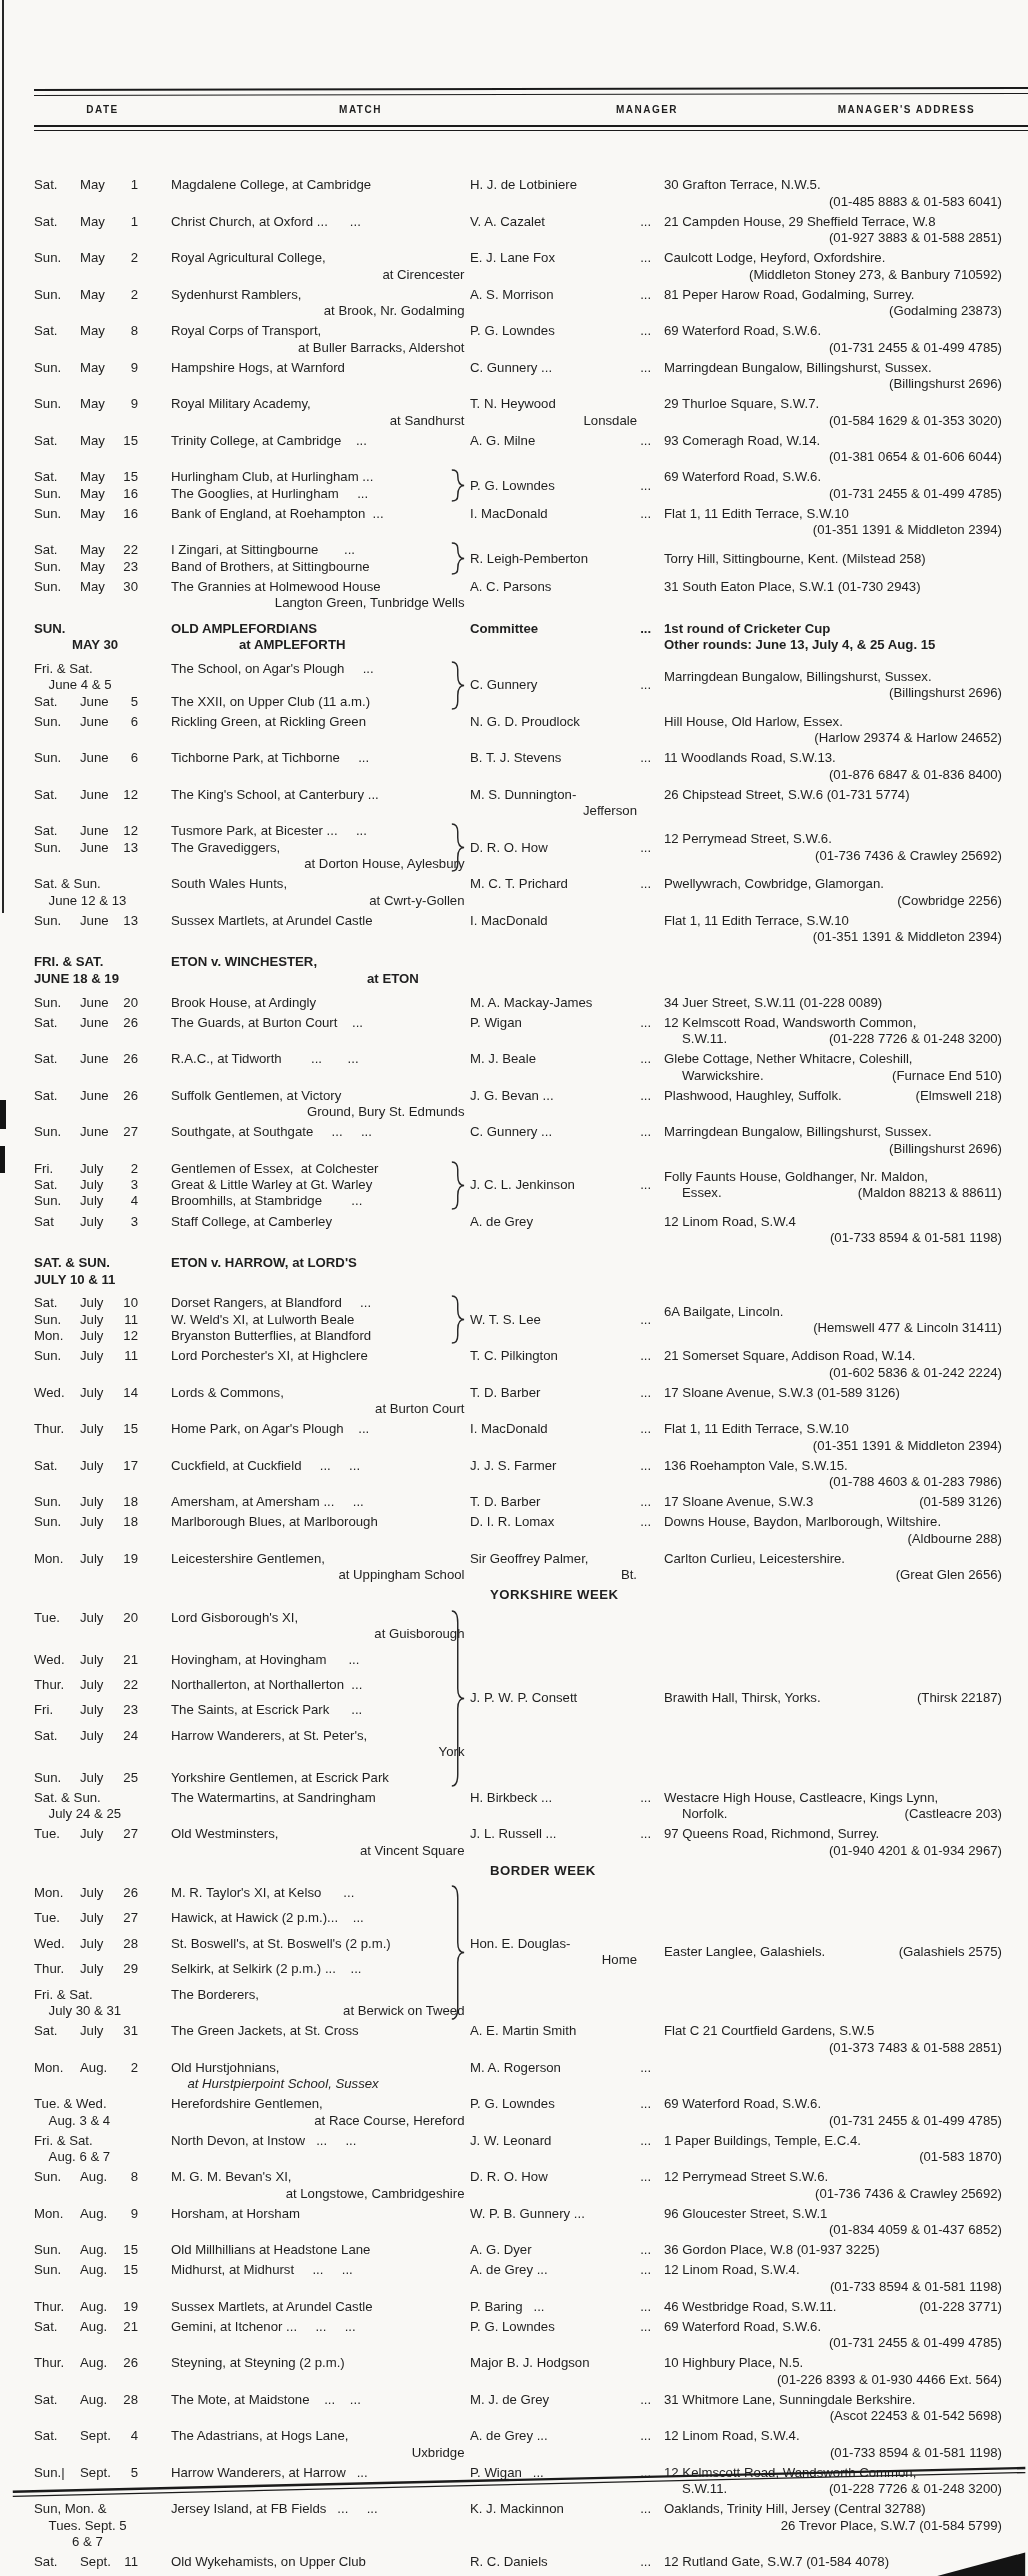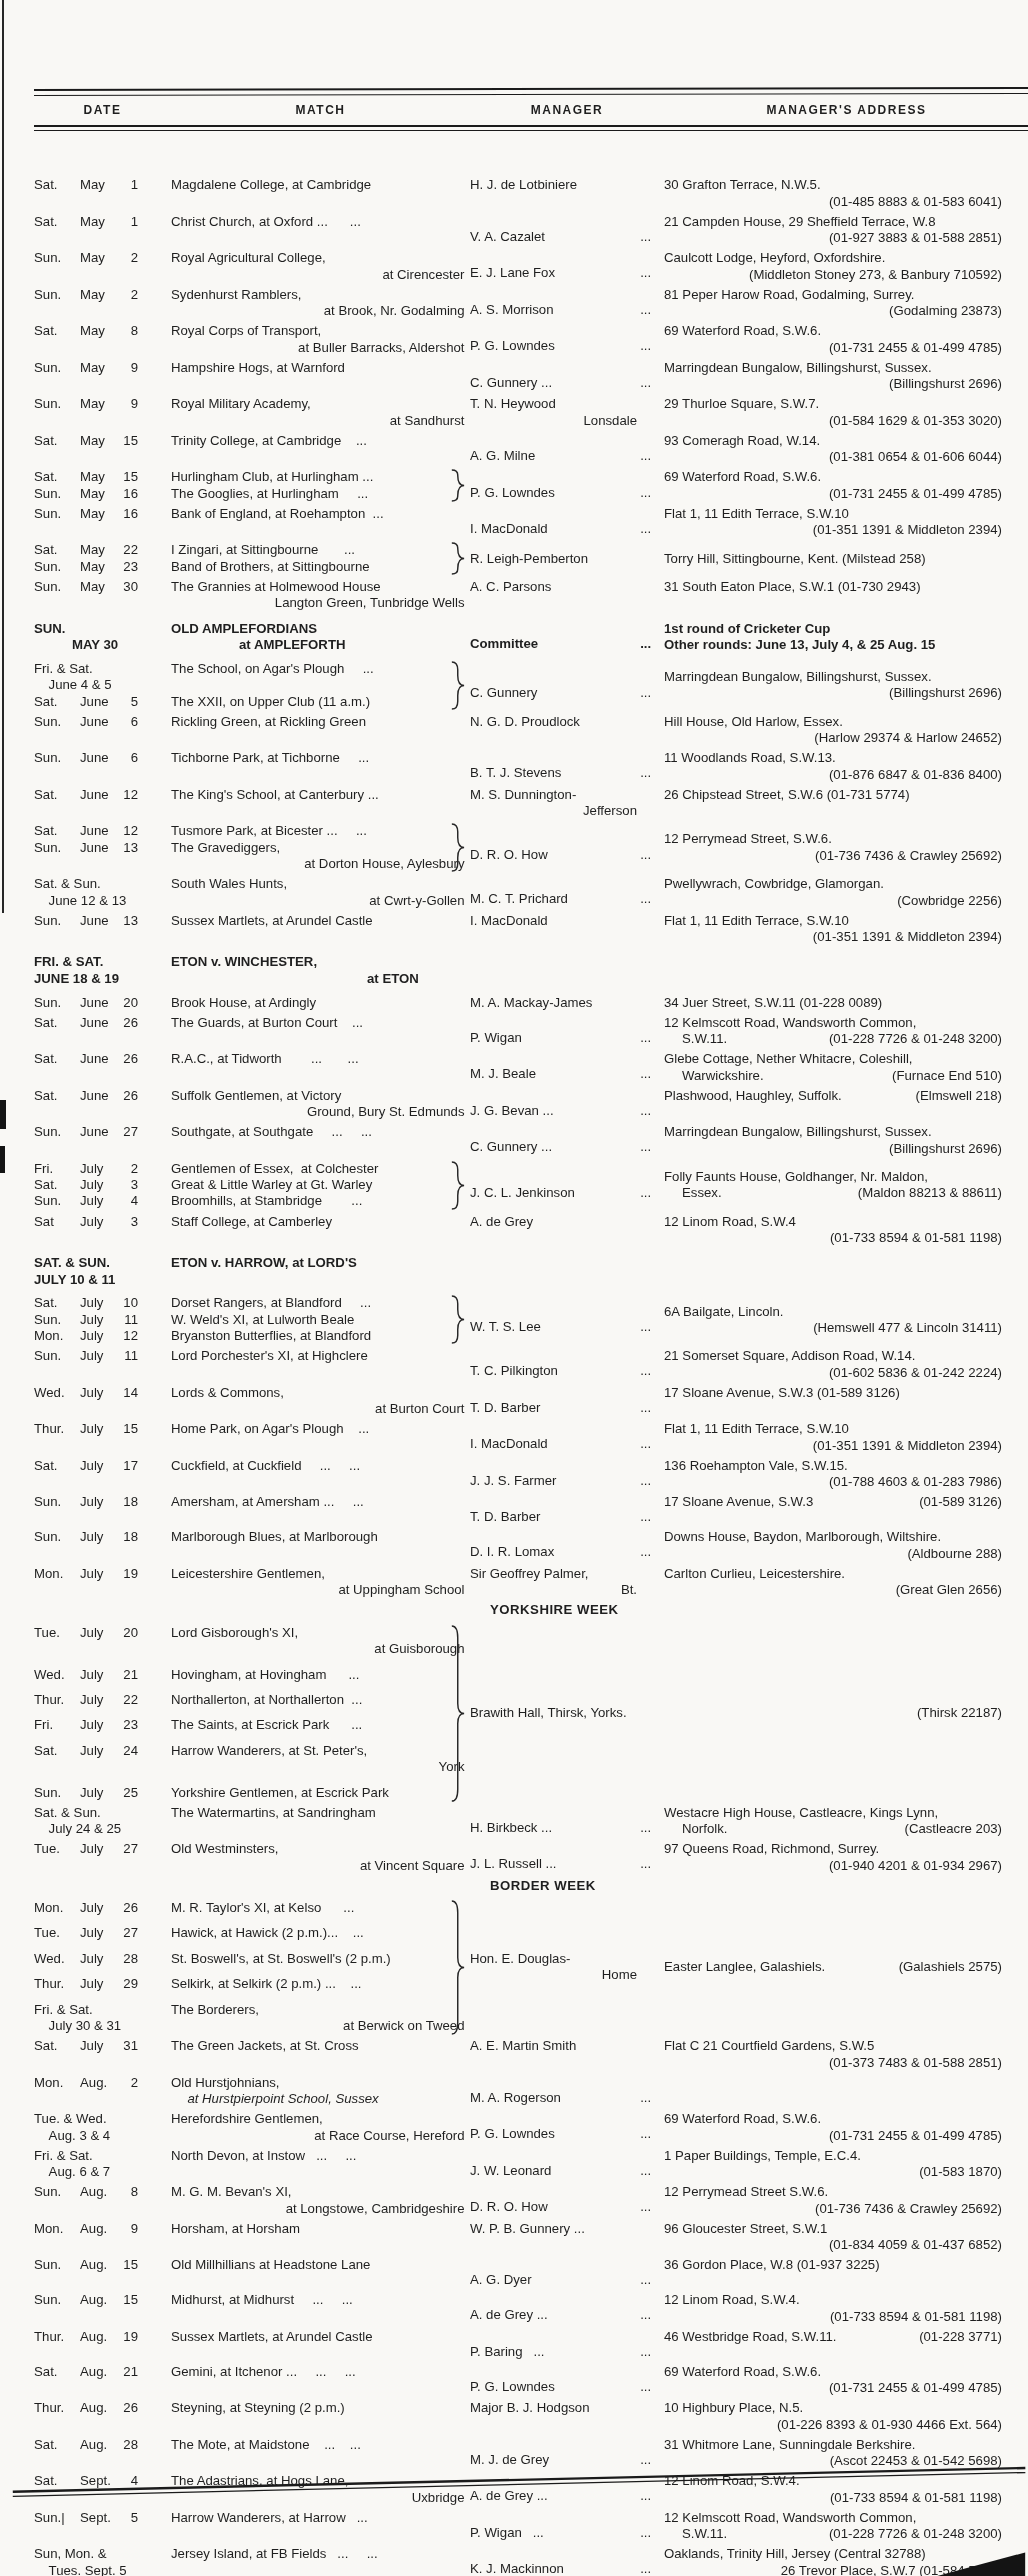--- a/index.html
+++ b/index.html
@@ -6,33 +6,33 @@
   :root{ --ink:#1f1f1f; --paper:#f9f8f5; }
   html,body{margin:0;padding:0;}
   body{background:#e8e8e6;}
   .page{position:relative;width:1029px;height:2576px;background:var(--paper);
         font-family:"Liberation Sans","DejaVu Sans",sans-serif;color:var(--ink);
         overflow:hidden;margin:0 auto;}
   .content{padding:88px 0 0 34px;}
   .rule{height:3.7px;border-top:2.1px solid #1b1b1b;border-bottom:1px solid #1b1b1b;}
   .rule.tilt{transform:rotate(-0.12deg);}
   .hdr{display:grid;grid-template-columns:137px 299px 194px auto;align-items:center;
-       height:30px;font-weight:700;font-size:12px;letter-spacing:1.5px;}
+       height:30px;font-weight:700;font-size:10px;letter-spacing:1.5px;gap:40px;}
   .hdr div{text-align:center;}
   #rows{margin-top:46px;font-size:13.2px;padding-right:0;}
   .ln,.ml,.gl,.al,.dll,.c-day,.c-dt{line-height:16.4px;white-space:pre-wrap;}
   .row{display:grid;grid-template-columns:46px 91px 299px 194px auto;}
   .row3{display:grid;grid-template-columns:46px 91px 299px;}
   .blk{margin-bottom:3.7px;}
   .c-dt{display:flex;justify-content:space-between;width:58px;}
   .c-dl{grid-column:1/3;}
   .ml.rt{text-align:right;padding-right:5.5px;}
   .ml.it{font-style:italic;}
   .gl.rt{text-align:right;padding-right:27px;}
-  .gl.dots{display:flex;justify-content:space-between;padding-right:12.8px;margin-top:15px;}
+  .gl.dots{display:flex;justify-content:space-between;padding-right:12.8px;}
   .c-a{padding-right:27px;}
   .al{display:flex;justify-content:space-between;}
   .all.ind{padding-left:18px;}
   .alr{margin-left:auto;text-align:right;white-space:pre-wrap;}
   .grp{display:flex;position:relative;}
   .gl-left{width:436px;flex:none;}
   .grp .c-g{width:194px;flex:none;display:flex;flex-direction:column;justify-content:center;}
   .grp .c-a{flex:1;display:flex;flex-direction:column;justify-content:center;}
   .wide .fx{margin-bottom:9px;}
   .wide .fx:last-child{margin-bottom:0;}
@@ -722,20 +722,23 @@
               </div>
             </div>
             <div class="fx row3">
               <div class="c-day">Sun.</div>
               <div class="c-dt"><span>July</span><span>25</span></div>
               <div class="c-m">
                 <div class="ml">Yorkshire Gentlemen, at Escrick Park</div>
               </div>
             </div>
           </div>
+          <div class="c-g">
+            <div class="gl">J. P. W. P. Consett</div>
+          </div>
           <div class="c-a">
             <div class="al"><span class="all">Brawith Hall, Thirsk, Yorks.</span><span class="alr">(Thirsk 22187)</span></div>
           </div>
           <svg width="15.5" height="177" class="brace" viewBox="0 0 17 194">
             <path d="M2 1 Q8.5 1 8.5 14 L8.5 86 Q8.5 97 15.5 97 Q8.5 97 8.5 108 L8.5 180 Q8.5 193 2 193" fill="none" stroke="#262626" stroke-width="1.6"></path>
           </svg>
         </div>
         <div class="row blk">
           <div class="c-dl">
             <div class="dll">Sat. &amp; Sun.</div>

